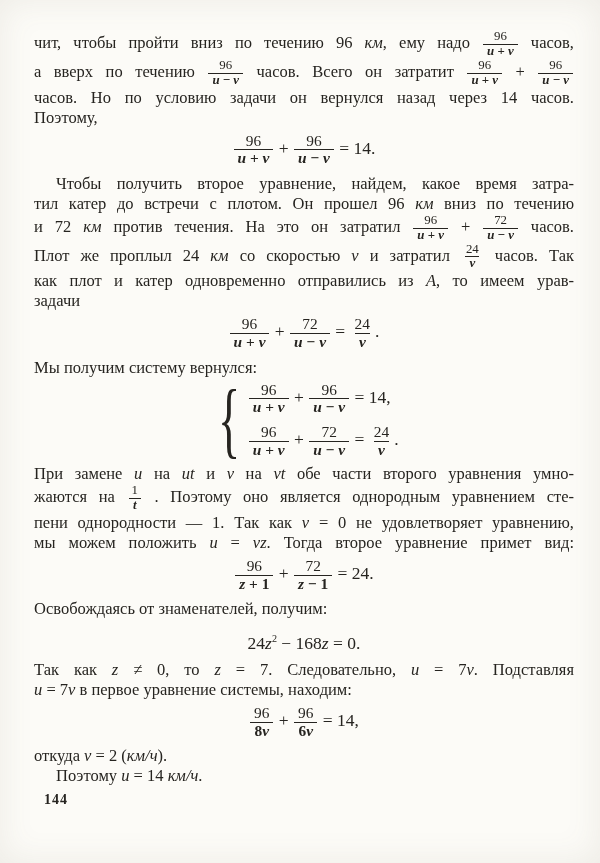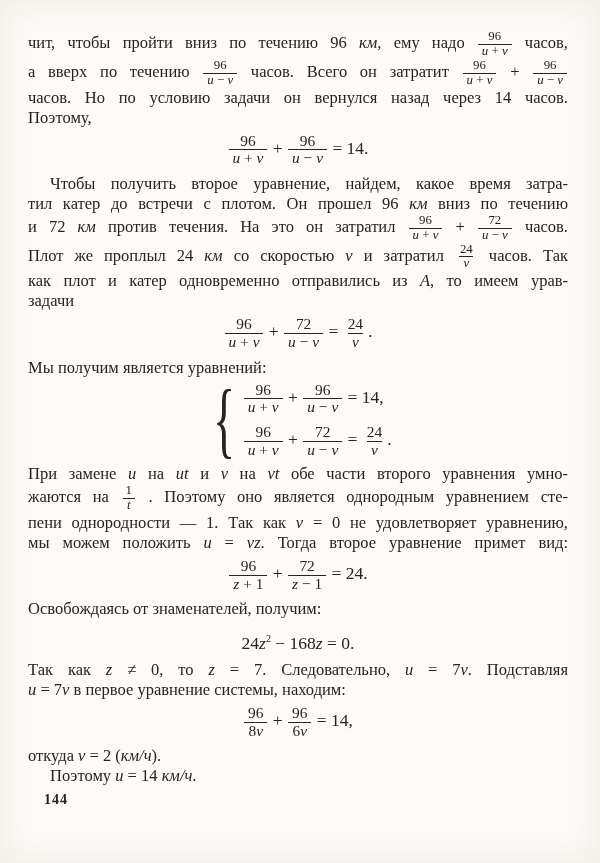--- a/index.html
+++ b/index.html
@@ -1,28 +1,28 @@
 <!DOCTYPE html>
 <html lang="ru" style="--bg: #fcfbf7; --ink: #262420;"><head>
 <meta charset="utf-8">
 <style>
   html,body{margin:0;padding:0;}
   body{width:600px;height:863px;background:#e9e7e2;font-family:"Liberation Serif","DejaVu Serif",serif;}
   .page{position:relative;width:600px;height:863px;background:var(--bg,#fcfbf7);
         box-shadow:inset 0 0 34px rgba(110,100,80,0.10);overflow:hidden;color:var(--ink,#262420);}
-  .content{position:absolute;left:28px;top:30px;width:540px;}
+  .content{position:absolute;left:34px;top:30px;width:540px;}
   .line{font-size:16.5px;line-height:20px;}
   .just{text-align:justify;text-align-last:justify;-moz-text-align-last:justify;}
   .ind{text-indent:22px;}
   .it{font-style:italic;}
   sup.sup{font-size:0.58em;}
   .frac{display:inline-flex;flex-direction:column;align-items:center;vertical-align:middle;
         font-size:0.78em;line-height:1.08;margin:0 1px;text-align:left;}
   .fnum{padding:0 4px;}
-  .fden{border-top:1px solid var(--ink,#262420);padding:0 4px;}
+  .fden{border-top:1px solid var(--ink,#262420);padding:0 4px;font-weight:bold;}
   .eq{text-align:center;margin:5px 0 7px;font-size:17.5px;}
   .eq .frac{font-size:0.88em;}
   .eq.plain{margin:14px 0 6px;}
   .system{display:flex;justify-content:center;align-items:center;margin:4px 0 6px;}
   .sys-brace{font-size:84px;font-weight:300;line-height:0.9;transform:scaleX(0.55);margin-right:-2px;}
   .sys-rows{display:flex;flex-direction:column;gap:8px;font-size:17.5px;}
   .eq-row .frac{font-size:0.88em;}
   .page-number{position:absolute;left:44px;top:792px;font-size:14px;font-weight:bold;letter-spacing:1px;}
 </style>
 </head>
@@ -71,21 +71,21 @@
       <div class="eq"><span class="frac">
           <span class="fnum">96</span>
           <span class="fden"><span class="it">u</span> + <span class="it">v</span></span>
         </span> + <span class="frac">
           <span class="fnum">72</span>
           <span class="fden"><span class="it">u</span> − <span class="it">v</span></span>
         </span> = <span class="frac">
           <span class="fnum">24</span>
           <span class="fden"><span class="it">v</span></span>
         </span>.</div>
-      <div class="line">Мы получим является уравнений:</div>
+      <div class="line">Мы получим систему вернулся:</div>
       <div class="system">
         <span class="sys-brace">{</span>
         <div class="sys-rows">
           <div class="eq-row"><span class="frac">
               <span class="fnum">96</span>
               <span class="fden"><span class="it">u</span> + <span class="it">v</span></span>
             </span> + <span class="frac">
               <span class="fnum">96</span>
               <span class="fden"><span class="it">u</span> − <span class="it">v</span></span>
             </span> = 14,</div>

